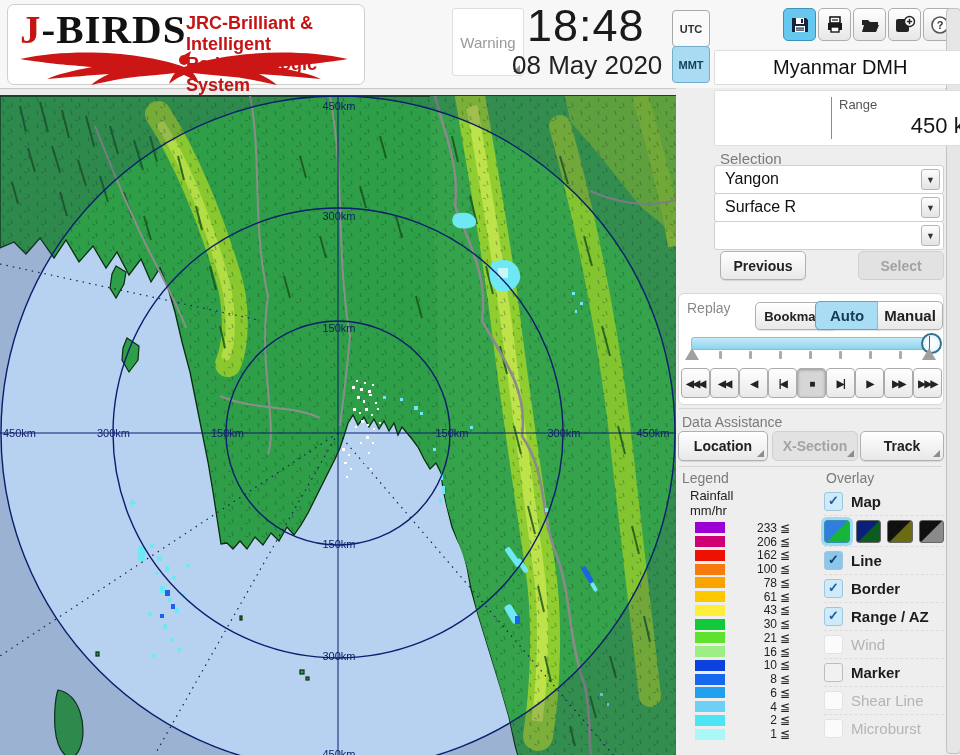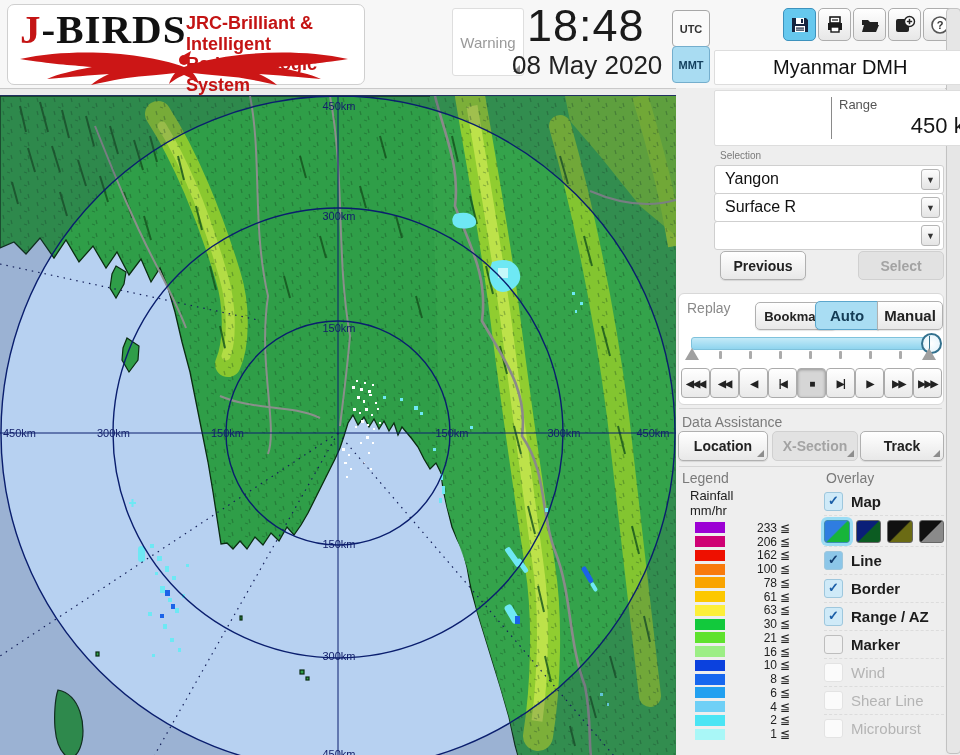--- a/index.html
+++ b/index.html
@@ -36,21 +36,21 @@
   
   .zoomstrip{position:absolute;left:676px;top:88px;width:36px;height:196px;background:#e0e0e0;border:1px solid #bdbdbd;border-radius:3px;}
   .zbtn{position:absolute;left:3px;width:28px;height:28px;background:linear-gradient(#fff,#e6e6e6);border:1px solid #9f9f9f;border-radius:4px;
         display:flex;align-items:center;justify-content:center;}
   .ztrack{position:absolute;left:15px;top:36px;width:5px;height:188px;background:#cfcfcf;border:1px solid #aaa;border-radius:2px;height:155px;}
   .zthumb{position:absolute;left:4px;top:138px;width:26px;height:14px;background:linear-gradient(#fdfdfd,#d9d9d9);border:1px solid #9a9a9a;border-radius:3px;}
   .zthumb::after{content:"";position:absolute;left:4px;right:4px;top:4px;border-top:1px solid #9a9a9a;border-bottom:1px solid #9a9a9a;height:4px;}
 
   
   .panel{position:absolute;left:676px;top:88px;width:269px;height:667px;background:#eeeeee;}
-  .sec-label{position:absolute;font-size:10px;color:#7a7a7a;}
+  .sec-label{position:absolute;font-size:15px;color:#7a7a7a;}
   .white-box{position:absolute;background:#fff;border:1px solid #ddd;border-radius:2px;padding-left:48px;}
   .station-name{font-size:20px;color:#111;line-height:33px;padding-left:10px;}
   .range-label{position:absolute;left:124px;top:6px;font-size:13px;color:#555;}
   .range-value{position:absolute;right:8px;top:22px;font-size:22px;color:#151515;}
   .range-div{position:absolute;left:116px;top:6px;width:1px;height:42px;background:#8a8a8a;}
   .combo{position:absolute;left:38px;width:228px;height:27px;background:#fff;border:1px solid #cfcfcf;border-radius:3px;}
   .combo .val{position:absolute;left:10px;top:4px;font-size:16px;color:#111;}
   .combo .arrow{position:absolute;right:3px;top:3px;width:17px;height:19px;border:1px solid #b5b5b5;border-radius:3px;
                 background:linear-gradient(#fdfdfd,#e4e4e4);font-size:9px;color:#333;display:flex;align-items:center;justify-content:center;}
   .btn{border:1px solid #b0b0b0;border-radius:5px;background:linear-gradient(#ffffff,#e8e8e8);
@@ -468,21 +468,21 @@
           <span class="lg-val">78</span>
           <span class="lg-suf">≦</span>
         </div>
         <div class="lg-row">
           <span class="lg-sw" style="background: rgb(252, 200, 0);"></span>
           <span class="lg-val">61</span>
           <span class="lg-suf">≦</span>
         </div>
         <div class="lg-row">
           <span class="lg-sw" style="background: rgb(253, 239, 57);"></span>
-          <span class="lg-val">63</span>
+          <span class="lg-val">43</span>
           <span class="lg-suf">≦</span>
         </div>
         <div class="lg-row">
           <span class="lg-sw" style="background: rgb(18, 201, 60);"></span>
           <span class="lg-val">30</span>
           <span class="lg-suf">≦</span>
         </div>
         <div class="lg-row">
           <span class="lg-sw" style="background: rgb(95, 226, 45);"></span>
           <span class="lg-val">21</span>
@@ -542,29 +542,29 @@
         </div>
         <div class="ov-row sep">
           <span class="cb checked">✓</span>
           <span class="ov-lab">Border</span>
         </div>
         <div class="ov-row sep">
           <span class="cb checked">✓</span>
           <span class="ov-lab">Range / AZ</span>
         </div>
         <div class="ov-row sep">
+          <span class="cb disabled"></span>
+          <span class="ov-lab dim">Wind</span>
+        </div>
+        <div class="ov-row sep">
           <span class="cb unchecked"></span>
           <span class="ov-lab">Marker</span>
         </div>
         <div class="ov-row sep">
           <span class="cb disabled"></span>
-          <span class="ov-lab dim">Wind</span>
-        </div>
-        <div class="ov-row sep">
-          <span class="cb disabled"></span>
           <span class="ov-lab dim">Shear Line</span>
         </div>
         <div class="ov-row sep">
           <span class="cb disabled"></span>
           <span class="ov-lab dim">Microburst</span>
         </div>
       </div>
   </div>
 
 </div>

